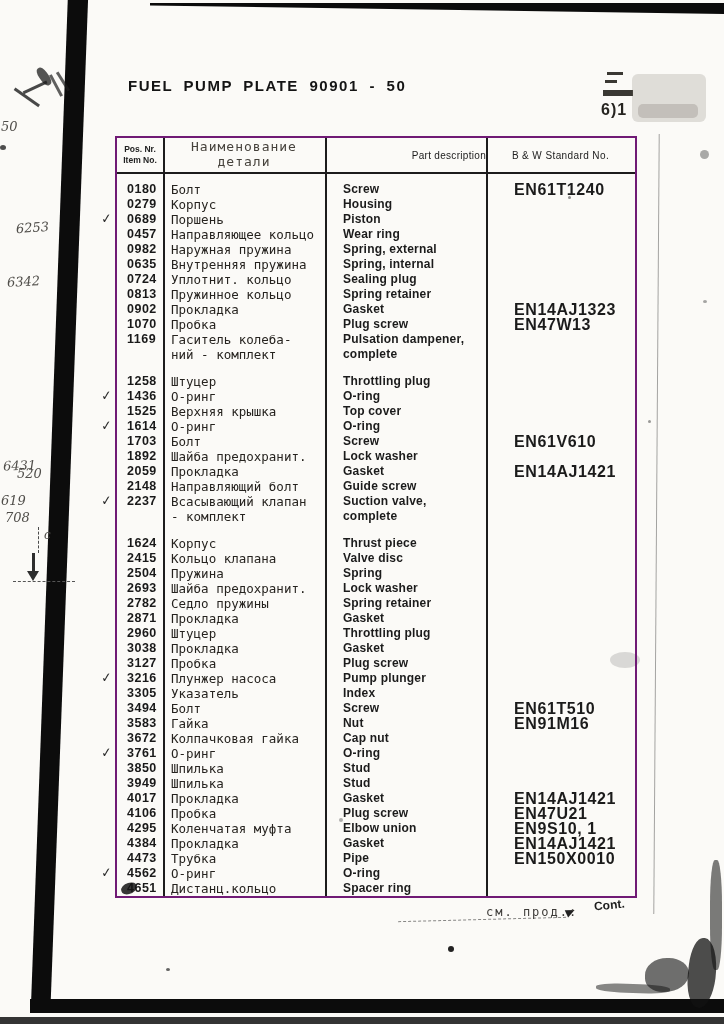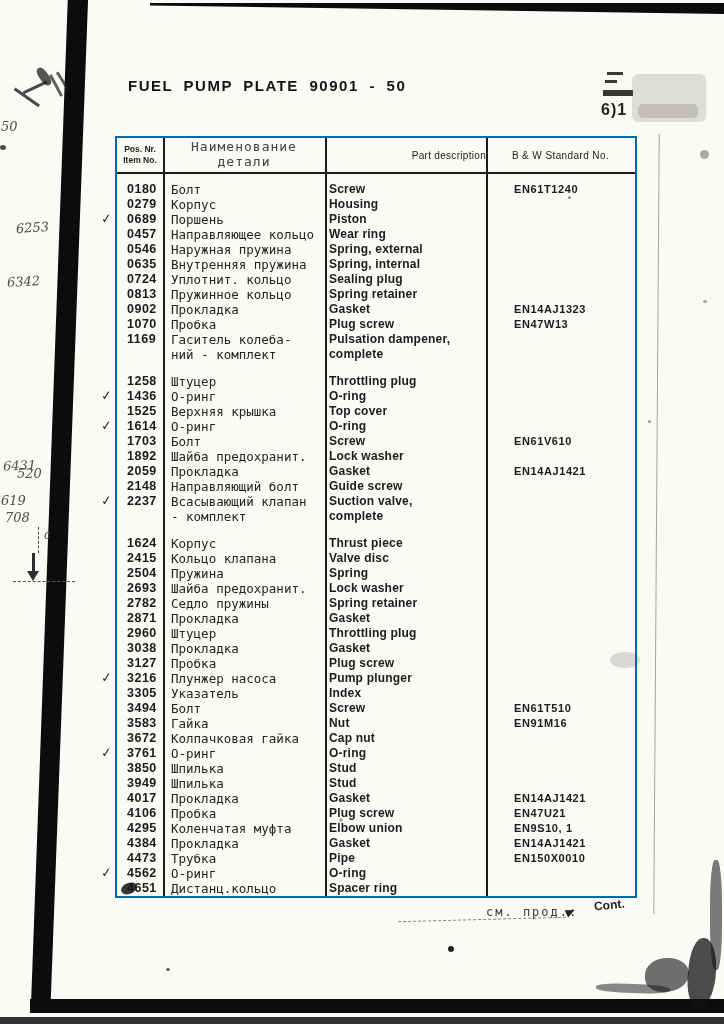--- a/index.html
+++ b/index.html
@@ -9,40 +9,40 @@
           background:#fbfaf7; overflow:hidden; color:#1b1b1b; }
 
   
   .title-en { position:absolute; left:128px; top:77px; font-size:15px; font-weight:700;
               letter-spacing:1.5px; word-spacing:5px; color:#141414; white-space:nowrap; }
   .title-ru { position:absolute; left:76px; top:98px; font-family:"DejaVu Sans Mono", monospace;
               font-size:15px; letter-spacing:2.5px; color:#938d81; white-space:nowrap; }
 
   
   .ptable { position:absolute; left:115px; top:136px; width:522px; height:762px;
-            border:2px solid #0369a1; }
+            border:2px solid #701a75; }
   .col-sep { position:absolute; top:0; bottom:0; width:1.5px; background:#1c1c1c; z-index:2; }
   .sep1 { left:46px; } .sep2 { left:208px; } .sep3 { left:369px; }
   .thead { display:flex; height:36px; border-bottom:2px solid #1c1c1c; align-items:center; }
   .h1 { width:46px; font-size:8.5px; font-weight:700; text-align:center; line-height:1.3; color:#222; }
   .h2 { width:162px; font-family:"DejaVu Sans Mono", monospace; font-size:13px;
         text-align:center; line-height:1.15; color:#46423c; letter-spacing:1px; }
   .h3 { width:161px; font-size:10px; font-weight:400; text-align:right; letter-spacing:.3px; }
   .h4 { flex:1; font-size:10px; font-weight:500; text-align:center; letter-spacing:.4px; color:#222; }
 
   .tbody { position:absolute; left:0; top:38px; right:0; padding-top:6px; }
   .row { display:flex; position:relative; }
   .gap-after { margin-bottom:12px; }
   .line { height:15px; line-height:15px; white-space:nowrap; }
   .c-item { width:46px; padding-left:10px; font-size:12.5px; font-weight:600;
             letter-spacing:.5px; position:relative; color:#191919; }
   .c-ru   { width:162px; padding-left:8px; font-family:"DejaVu Sans Mono", monospace;
             font-size:12.5px; color:#26231f; }
-  .c-en   { width:161px; padding-left:4px; font-size:12px; font-weight:600; letter-spacing:.2px; }
-  .c-std  { flex:1; padding-left:28px; font-size:11px; font-weight:600; letter-spacing:.6px; }
+  .c-en   { width:161px; padding-left:18px; font-size:12px; font-weight:600; letter-spacing:.2px; }
+  .c-std  { flex:1; padding-left:28px; font-size:16px; font-weight:600; letter-spacing:.6px; }
   .check { position:absolute; left:-16px; top:-1px; font-family:"DejaVu Sans", sans-serif;
            font-size:13px; color:#2c2c2c; transform:rotate(-6deg); }
   .smudge { position:absolute; left:4px; top:2px; width:16px; height:11px; background:#141414;
             border-radius:55% 40% 60% 45%; opacity:.85; transform:rotate(-14deg); }
 
   
   .footer-ru { position:absolute; left:486px; top:905px; font-family:"DejaVu Sans Mono", monospace;
                font-size:12px; letter-spacing:2px; color:#3d3b38; }
   .footer-en { position:absolute; left:594px; top:898px; font-size:12px; font-weight:700;
                color:#1d1d1d; transform:rotate(-6deg); }
@@ -237,21 +237,21 @@
           <div class="c-ru">
             <div class="line">Направляющее кольцо</div>
           </div>
           <div class="c-en">
             <div class="line">Wear ring</div>
           </div>
           <div class="c-std"></div>
         </div>
         <div class="row">
           <div class="c-item">
-            <div class="line">0546</div>
+            <div class="line">0982</div>
           </div>
           <div class="c-ru">
             <div class="line">Наружная пружина</div>
           </div>
           <div class="c-en">
             <div class="line">Spring, external</div>
           </div>
           <div class="c-std"></div>
         </div>
         <div class="row">

